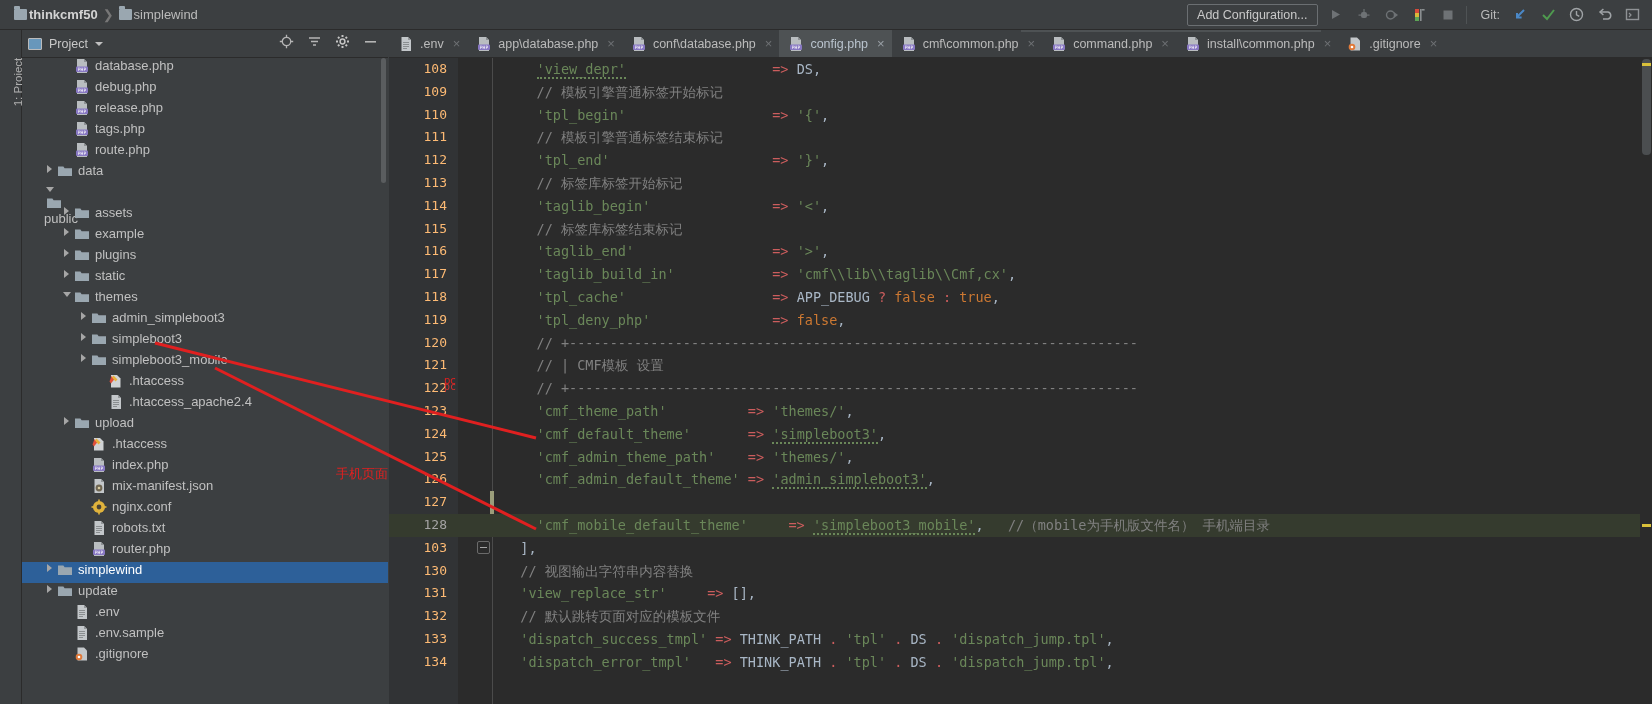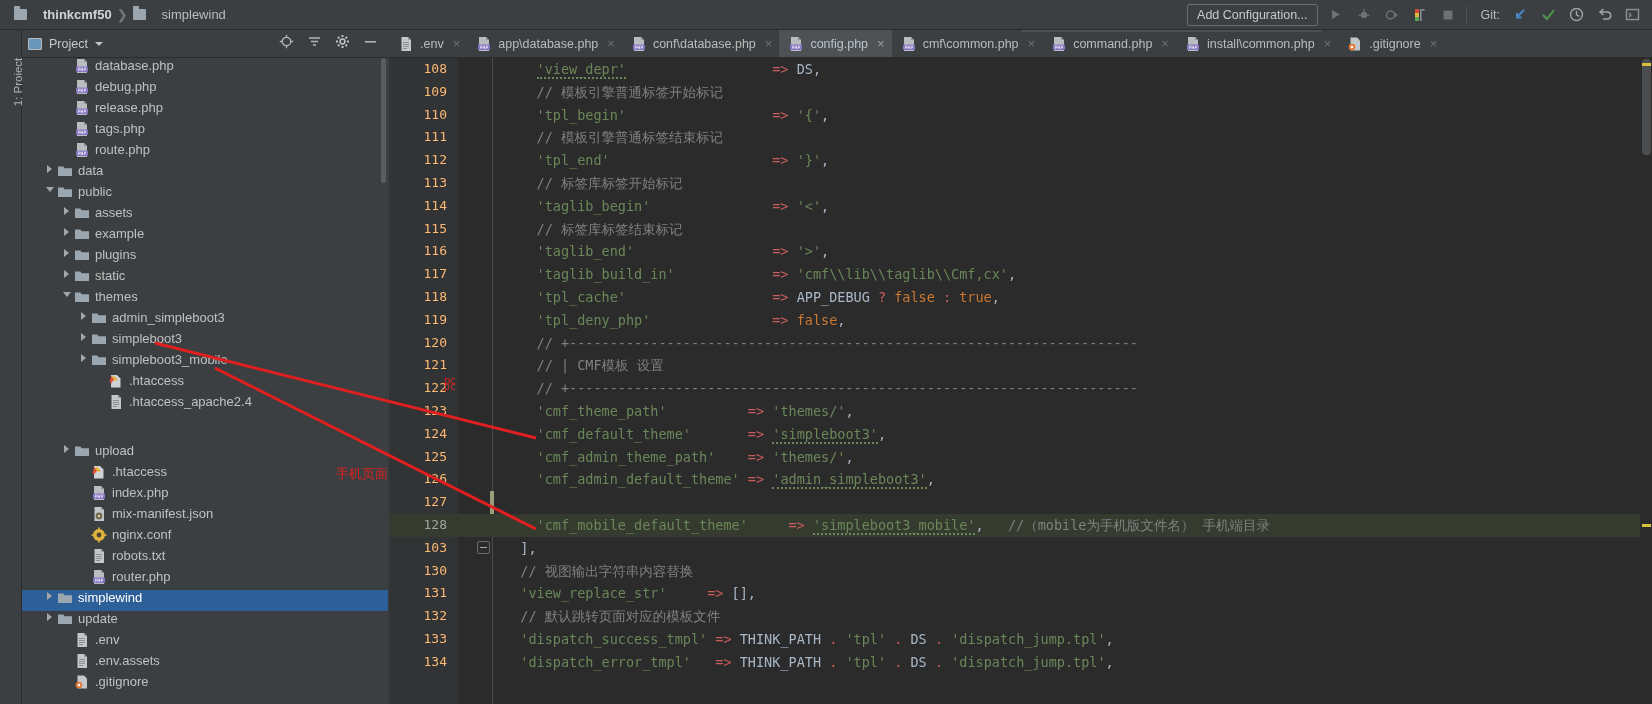--- a/index.html
+++ b/index.html
@@ -11,21 +11,21 @@
   }
   #app { position: relative; width: 1652px; height: 704px; background: #3c3f41; }
 
   
   .topbar {
     position: absolute; top: 0; left: 0; width: 1652px; height: 30px;
     background: #3c3f41; display: flex; align-items: center;
     border-bottom: 1px solid #2b2b2b;
   }
   .breadcrumb { display: flex; align-items: center; padding-left: 14px; gap: 2px; }
-  .bc-item { display: flex; align-items: center; gap: 16px; font-size: 13px; color: #bbbbbb; }
+  .bc-item { display: flex; align-items: center; gap: 2px; font-size: 13px; color: #bbbbbb; }
   .bc-item.bold { font-weight: bold; color: #d3d3d3; }
   .bc-sep { color: #777; font-size: 13px; padding: 0 3px; }
   .folder-ic {
     width: 13px; height: 11px; background: #9aa7b0; border-radius: 1px; position: relative;
     display: inline-block; flex: none;
   }
   .folder-ic::before {
     content:""; position:absolute; left:0; top:-3px; width:6px; height:3px;
     background:#9aa7b0; border-radius:1px 1px 0 0;
   }
@@ -337,21 +337,21 @@
       </div>
       <div class="trow" style="padding-left: 22px;">
         <span class="tarrow">
           <span class="arr-r"></span>
         </span>
         <span class="ticon"><svg width="16" height="16" viewBox="0 0 16 16">
             <path d="M1 4.2 L1 13 L15 13 L15 5.2 L7.6 5.2 L6.4 3.6 L1 3.6 Z" fill="#9aa7b0"></path>
           </svg></span>
         <span class="tlabel">data</span>
       </div>
-      <div class="trow" style="padding-left: 22px;">
+      <div class="trow" style="padding-left: 22px; flex-direction: column;">
         <span class="tarrow">
           <span class="arr-d"></span>
         </span>
         <span class="ticon"><svg width="16" height="16" viewBox="0 0 16 16">
             <path d="M1 4.2 L1 13 L15 13 L15 5.2 L7.6 5.2 L6.4 3.6 L1 3.6 Z" fill="#9aa7b0"></path>
           </svg></span>
         <span class="tlabel">public</span>
       </div>
       <div class="trow" style="padding-left: 39px;">
         <span class="tarrow">
@@ -441,21 +441,21 @@
             <path d="M10 1 L13 4 L10 4 Z" fill="#93979a"></path>
             <g stroke="#7b7f82" stroke-width="0.8">
               <path d="M5 6.5 L11 6.5"></path>
               <path d="M5 8.5 L11 8.5"></path>
               <path d="M5 10.5 L11 10.5"></path>
               <path d="M5 12.5 L9 12.5"></path>
             </g>
           </svg></span>
         <span class="tlabel">.htaccess_apache2.4</span>
       </div>
-      <div class="trow" style="padding-left: 39px; margin-top: 28px;">
+      <div class="trow" style="padding-left: 39px;">
         <span class="tarrow">
           <span class="arr-r"></span>
         </span>
         <span class="ticon"><svg width="16" height="16" viewBox="0 0 16 16">
             <path d="M1 4.2 L1 13 L15 13 L15 5.2 L7.6 5.2 L6.4 3.6 L1 3.6 Z" fill="#9aa7b0"></path>
           </svg></span>
         <span class="tlabel">upload</span>
       </div>
       <div class="trow" style="padding-left: 56px;">
         <span class="tarrow"></span>
@@ -561,21 +561,21 @@
         <span class="ticon"><svg width="16" height="16" viewBox="0 0 16 16">
             <path d="M3.5 1 L10 1 L13 4 L13 15 L3.5 15 Z" fill="#c3c7ca"></path>
             <path d="M10 1 L13 4 L10 4 Z" fill="#93979a"></path>
             <g stroke="#7b7f82" stroke-width="0.8">
               <path d="M5 6.5 L11 6.5"></path>
               <path d="M5 8.5 L11 8.5"></path>
               <path d="M5 10.5 L11 10.5"></path>
               <path d="M5 12.5 L9 12.5"></path>
             </g>
           </svg></span>
-        <span class="tlabel">.env.assets</span>
+        <span class="tlabel">.env.sample</span>
       </div>
       <div class="trow" style="padding-left: 39px;">
         <span class="tarrow"></span>
         <span class="ticon"><svg width="16" height="16" viewBox="0 0 16 16">
             <path d="M3.5 1.5 L10 1.5 L13 4.5 L13 14.5 L3.5 14.5 Z" fill="#c3c7ca"></path>
             <circle cx="5" cy="11" r="3.3" fill="#e07a3a"></circle>
             <circle cx="5" cy="11" r="1.3" fill="#fff"></circle>
           </svg></span>
         <span class="tlabel">.gitignore</span>
       </div>

